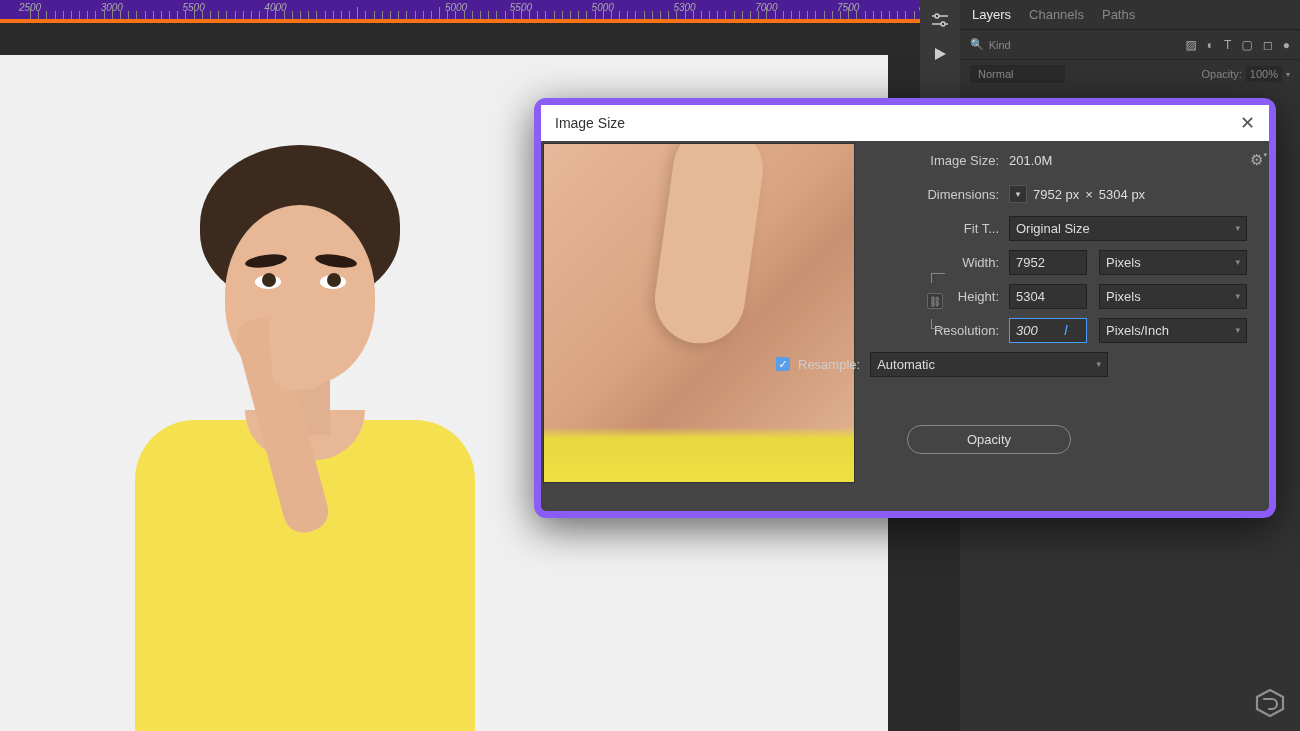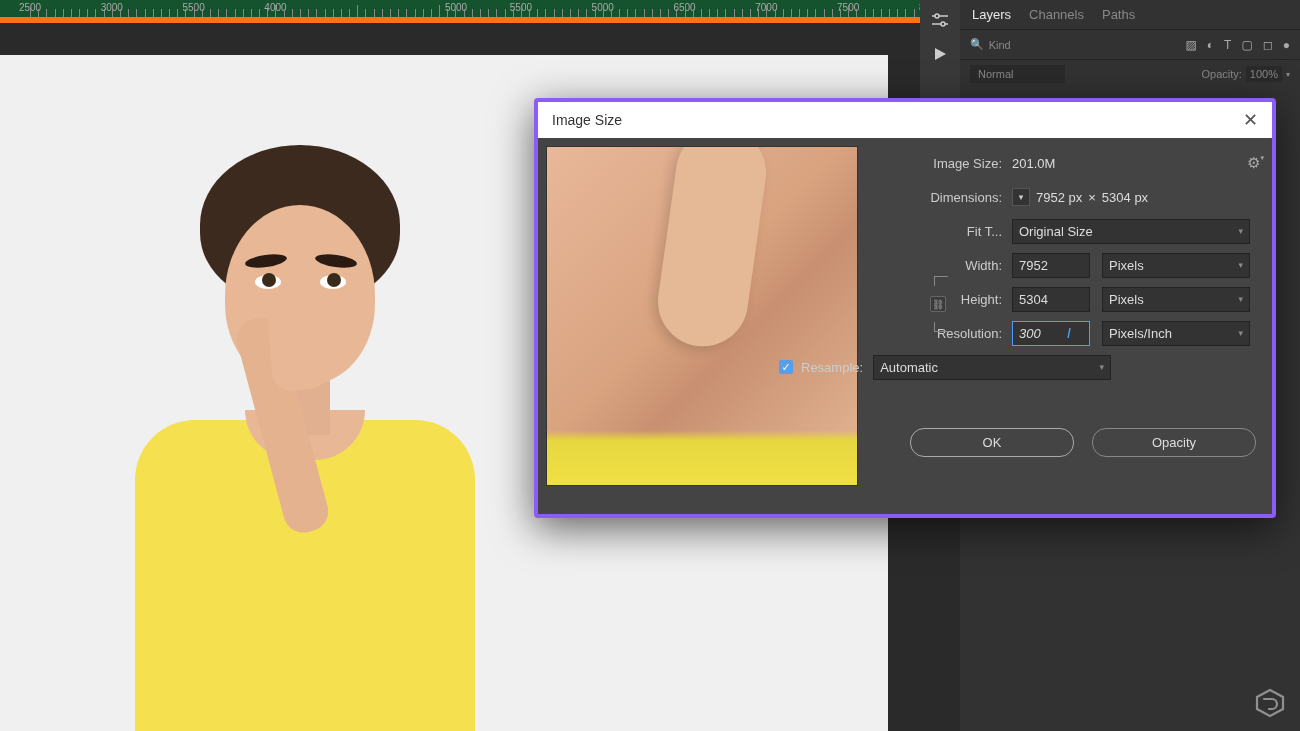--- a/index.html
+++ b/index.html
@@ -1,19 +1,19 @@
 <!DOCTYPE html>
 <html><head>
 <meta charset="utf-8">
 <style>
 * { margin: 0; padding: 0; box-sizing: border-box; font-family: 'Segoe UI', Tahoma, sans-serif; }
 body { background: #2a2a2a; width: 1300px; height: 731px; overflow: hidden; position: relative; color: #ccc; }
 
 
-.ruler { height: 23px; background: #14532d; border-bottom: 6px solid #f97316; display: flex; align-items: flex-end; position: relative; font-size: 10px; color: #aaa; overflow: hidden; }
+.ruler { height: 23px; background: #4c1d95; border-bottom: 4px solid #f97316; display: flex; align-items: flex-end; position: relative; font-size: 10px; color: #aaa; overflow: hidden; font-style: italic; }
 .ruler-tick { position: absolute; bottom: 0; height: 8px; border-left: 1px solid #888; }
 .ruler-tick.major { height: 12px; }
 .ruler-label { position: absolute; top: 2px; transform: translateX(-50%); font-size: 10px; }
 
 
 .canvas-area { position: absolute; top: 23px; left: 0; width: 960px; height: 708px; background: #2a2a2a; overflow: hidden; }
 .canvas { position: absolute; top: 32px; left: 0; width: 888px; height: 700px; background: #f0f0f0; }
 
 
 .person { position: absolute; top: 90px; left: 70px; width: 480px; height: 600px; }
@@ -44,24 +44,24 @@
 .tab-item.active { color: #e8e8e8; font-weight: 500; }
 .layers-filter { height: 30px; display: flex; align-items: center; padding: 0 10px; gap: 8px; font-size: 11px; color: #888; border-bottom: 1px solid #252525; }
 .filter-search { display: flex; align-items: center; gap: 5px; flex: 1; }
 .filter-icons { display: flex; gap: 10px; color: #aaa; font-size: 12px; }
 .blend-row { height: 28px; display: flex; align-items: center; justify-content: space-between; padding: 0 10px; font-size: 11px; color: #888; }
 .blend-mode { background: #2a2a2a; padding: 3px 8px; border-radius: 2px; width: 95px; }
 .opacity-field { display: flex; align-items: center; gap: 4px; }
 .opacity-val { background: #2a2a2a; padding: 2px 4px; color: #888; }
 
 
-.dialog { position: absolute; top: 98px; left: 534px; width: 742px; height: 420px; background: #444; border: 4px solid #8b5cf6; border-radius: 4px; box-shadow: 0 10px 40px rgba(0,0,0,0.6); }
+.dialog { position: absolute; top: 98px; left: 534px; width: 742px; height: 420px; background: #444; border: 7px solid #8b5cf6; border-radius: 12px; box-shadow: 0 10px 40px rgba(0,0,0,0.6); }
 .dialog-header { height: 36px; background: #fff; display: flex; align-items: center; justify-content: space-between; padding: 0 14px; color: #333; font-size: 14px; }
 .close-x { font-size: 18px; color: #555; cursor: pointer; font-weight: 300; }
-.dialog-body { padding: 8px; display: flex; gap: 16px; }
+.dialog-body { padding: 2px; display: flex; gap: 16px; }
 .preview { width: 312px; height: 340px; background: #dca080; border: 1px solid #333; position: relative; overflow: hidden; }
 .prev-bg { position: absolute; inset: 0; background: linear-gradient(135deg, #e8b89a 0%, #d9a380 45%, #c89070 60%, #e5b896 100%); }
 .prev-finger { position: absolute; top: -20px; left: 120px; width: 90px; height: 220px; background: #e5b896; border-radius: 45px; transform: rotate(8deg); box-shadow: -4px 4px 12px rgba(0,0,0,0.15); }
 .prev-yellow { position: absolute; bottom: 0; left: 0; width: 100%; height: 55px; background: linear-gradient(to top, #f0e045, #e8d840 80%, transparent); }
 
 .form-area { flex: 1; font-size: 13px; color: #ccc; padding-top: 4px; }
 .form-row { display: flex; align-items: center; margin-bottom: 8px; height: 26px; }
 .form-label { width: 138px; text-align: right; padding-right: 10px; color: #ccc; }
 .form-value { color: #ddd; }
 .gear-icon { margin-left: auto; color: #aaa; font-size: 15px; cursor: pointer; }
@@ -172,21 +172,21 @@
     <div class="ruler-tick major" style="left: 602.727px;"></div>
     <div class="ruler-tick" style="left: 610.909px;"></div>
     <div class="ruler-tick" style="left: 619.091px;"></div>
     <div class="ruler-tick" style="left: 627.273px;"></div>
     <div class="ruler-tick" style="left: 635.455px;"></div>
     <div class="ruler-tick" style="left: 643.636px;"></div>
     <div class="ruler-tick" style="left: 651.818px;"></div>
     <div class="ruler-tick" style="left: 660px;"></div>
     <div class="ruler-tick" style="left: 668.182px;"></div>
     <div class="ruler-tick" style="left: 676.364px;"></div>
-    <div class="ruler-label" style="left: 684.545px;">6500</div>
+    <div class="ruler-label" style="left: 684.545px;">5300</div>
     <div class="ruler-tick major" style="left: 684.545px;"></div>
     <div class="ruler-tick" style="left: 692.727px;"></div>
     <div class="ruler-tick" style="left: 700.909px;"></div>
     <div class="ruler-tick" style="left: 709.091px;"></div>
     <div class="ruler-tick" style="left: 717.273px;"></div>
     <div class="ruler-tick" style="left: 725.455px;"></div>
     <div class="ruler-tick" style="left: 733.636px;"></div>
     <div class="ruler-tick" style="left: 741.818px;"></div>
     <div class="ruler-tick" style="left: 750px;"></div>
     <div class="ruler-tick" style="left: 758.182px;"></div>
@@ -361,21 +361,20 @@
       <div class="form-row" style="margin-left:-95px">
         <span class="checkbox-box">✓</span>
         <span style="margin-right:10px">Resample:</span>
         <div class="select-input select-wide">
           <span>Automatic</span>
             <span class="dropdown-arrow">▾</span>
         </div>
       </div>
 
       <div class="button-row">
-        <div class="btn primary">OK</div>
         <div class="btn">Opacity</div>
       </div>
     </div>
   </div>
 </div>
 
 <svg class="logo-watermark" viewBox="0 0 32 32" fill="none" stroke="#ddd" stroke-width="2.2">
     <polygon points="16,3 29,10 29,22 16,29 3,22 3,10"></polygon>
     <path d="M10 12 h8 a5 5 0 0 1 0 10 h-3" stroke-linecap="round"></path>
   </svg>

